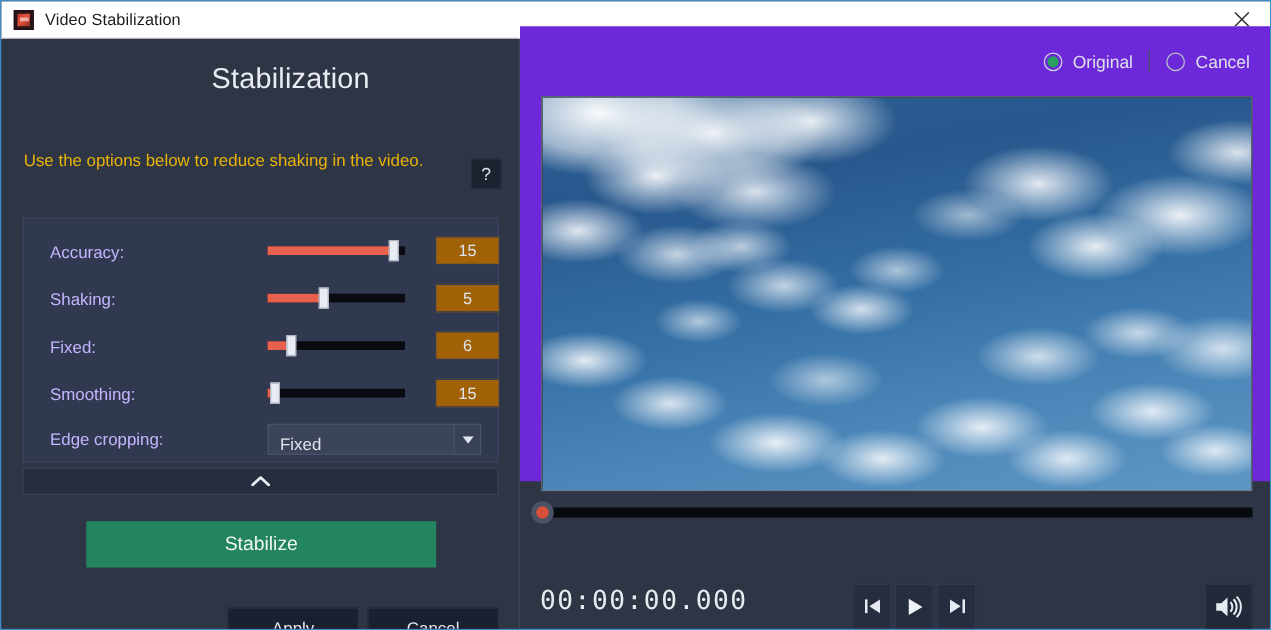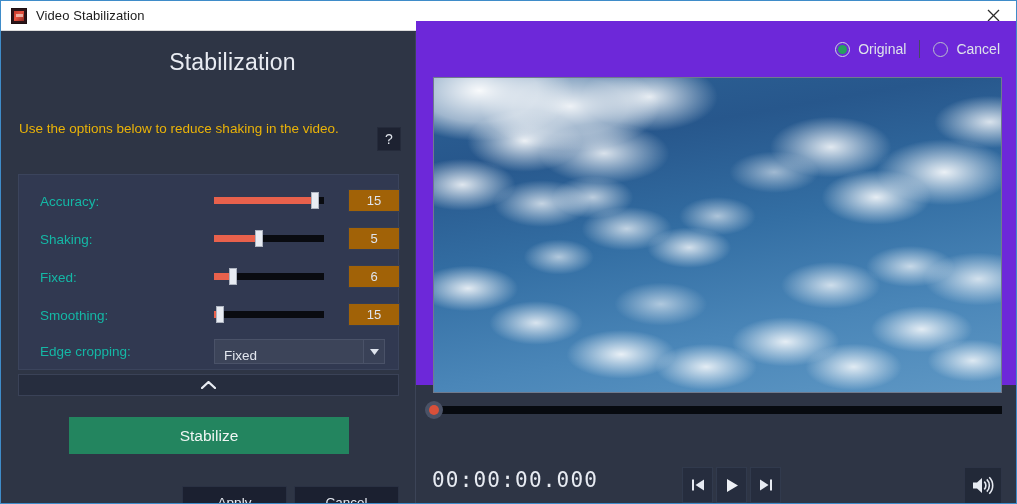--- a/index.html
+++ b/index.html
@@ -134,21 +134,21 @@
     left: 0;
     width: 381px;
     height: 24px;
     display: flex;
     align-items: center;
   }
   .row-label {
     position: absolute;
     left: 21px;
     font-size: 13.5px;
-    color: #14b8a6;
+    color: #c4b5fd;
     white-space: nowrap;
   }
 
   
   .slider {
     position: absolute;
     left: 195px;
     top: 8px;
     width: 110px;
     height: 7px;

